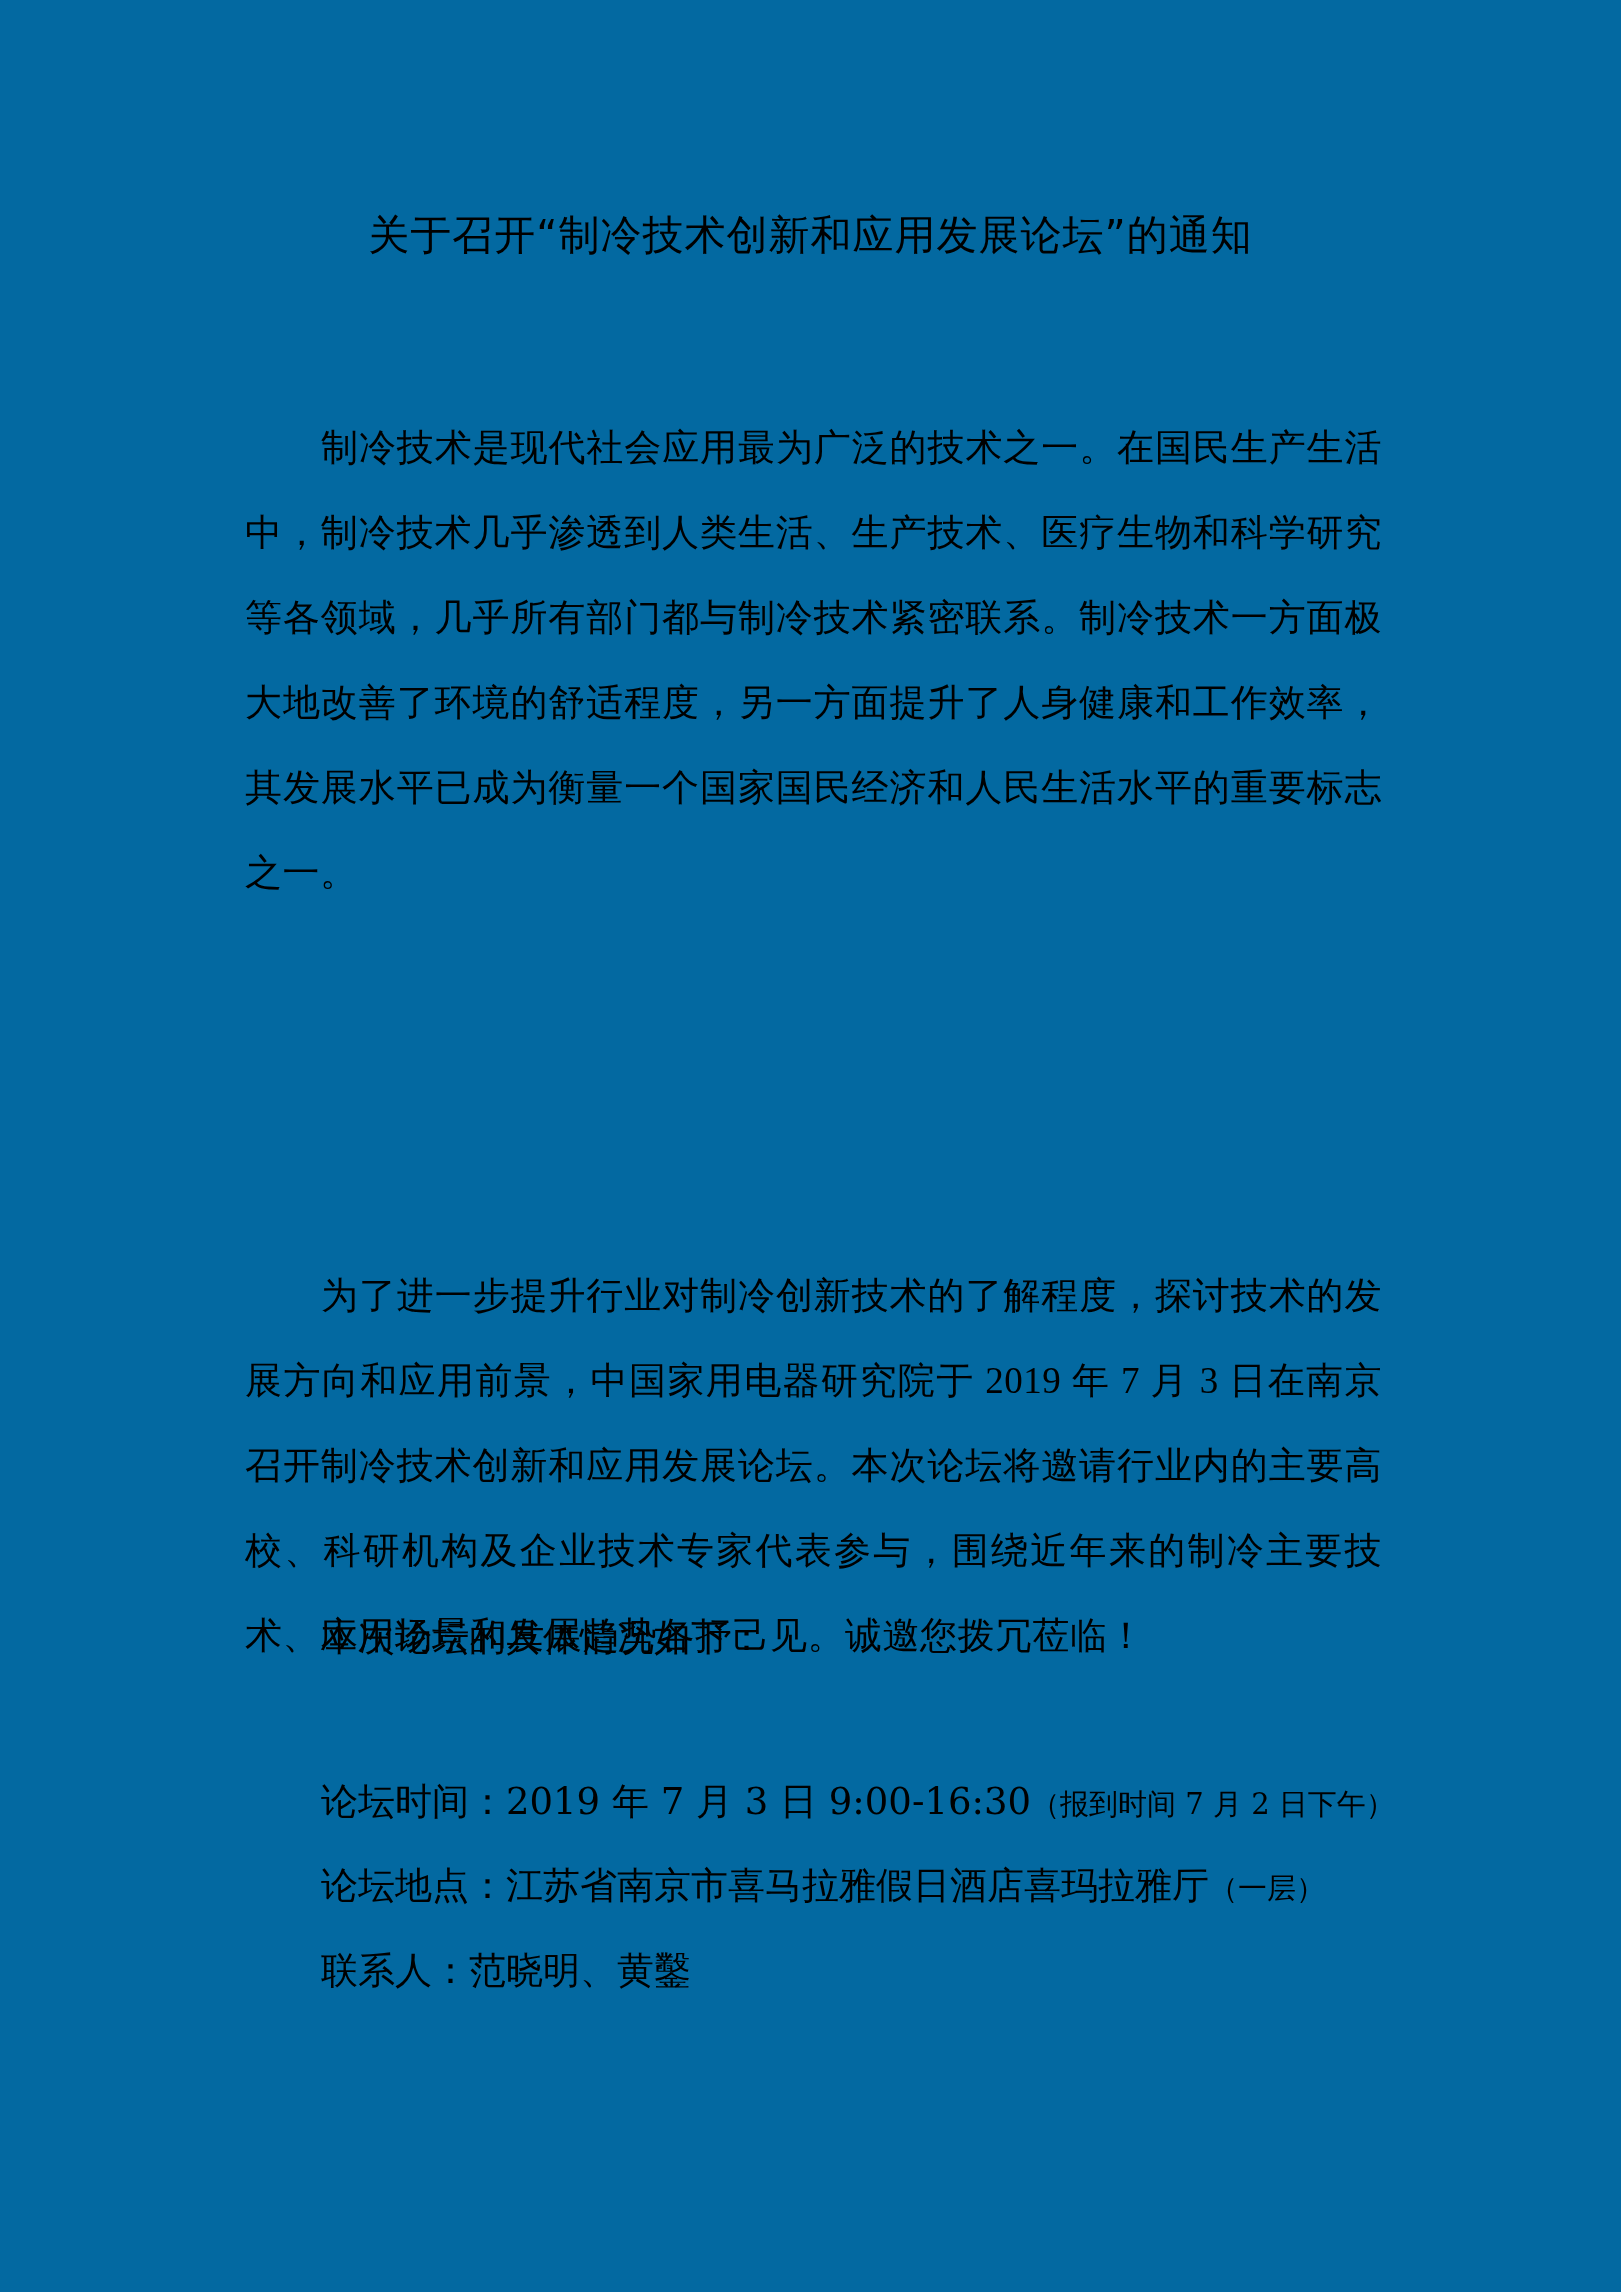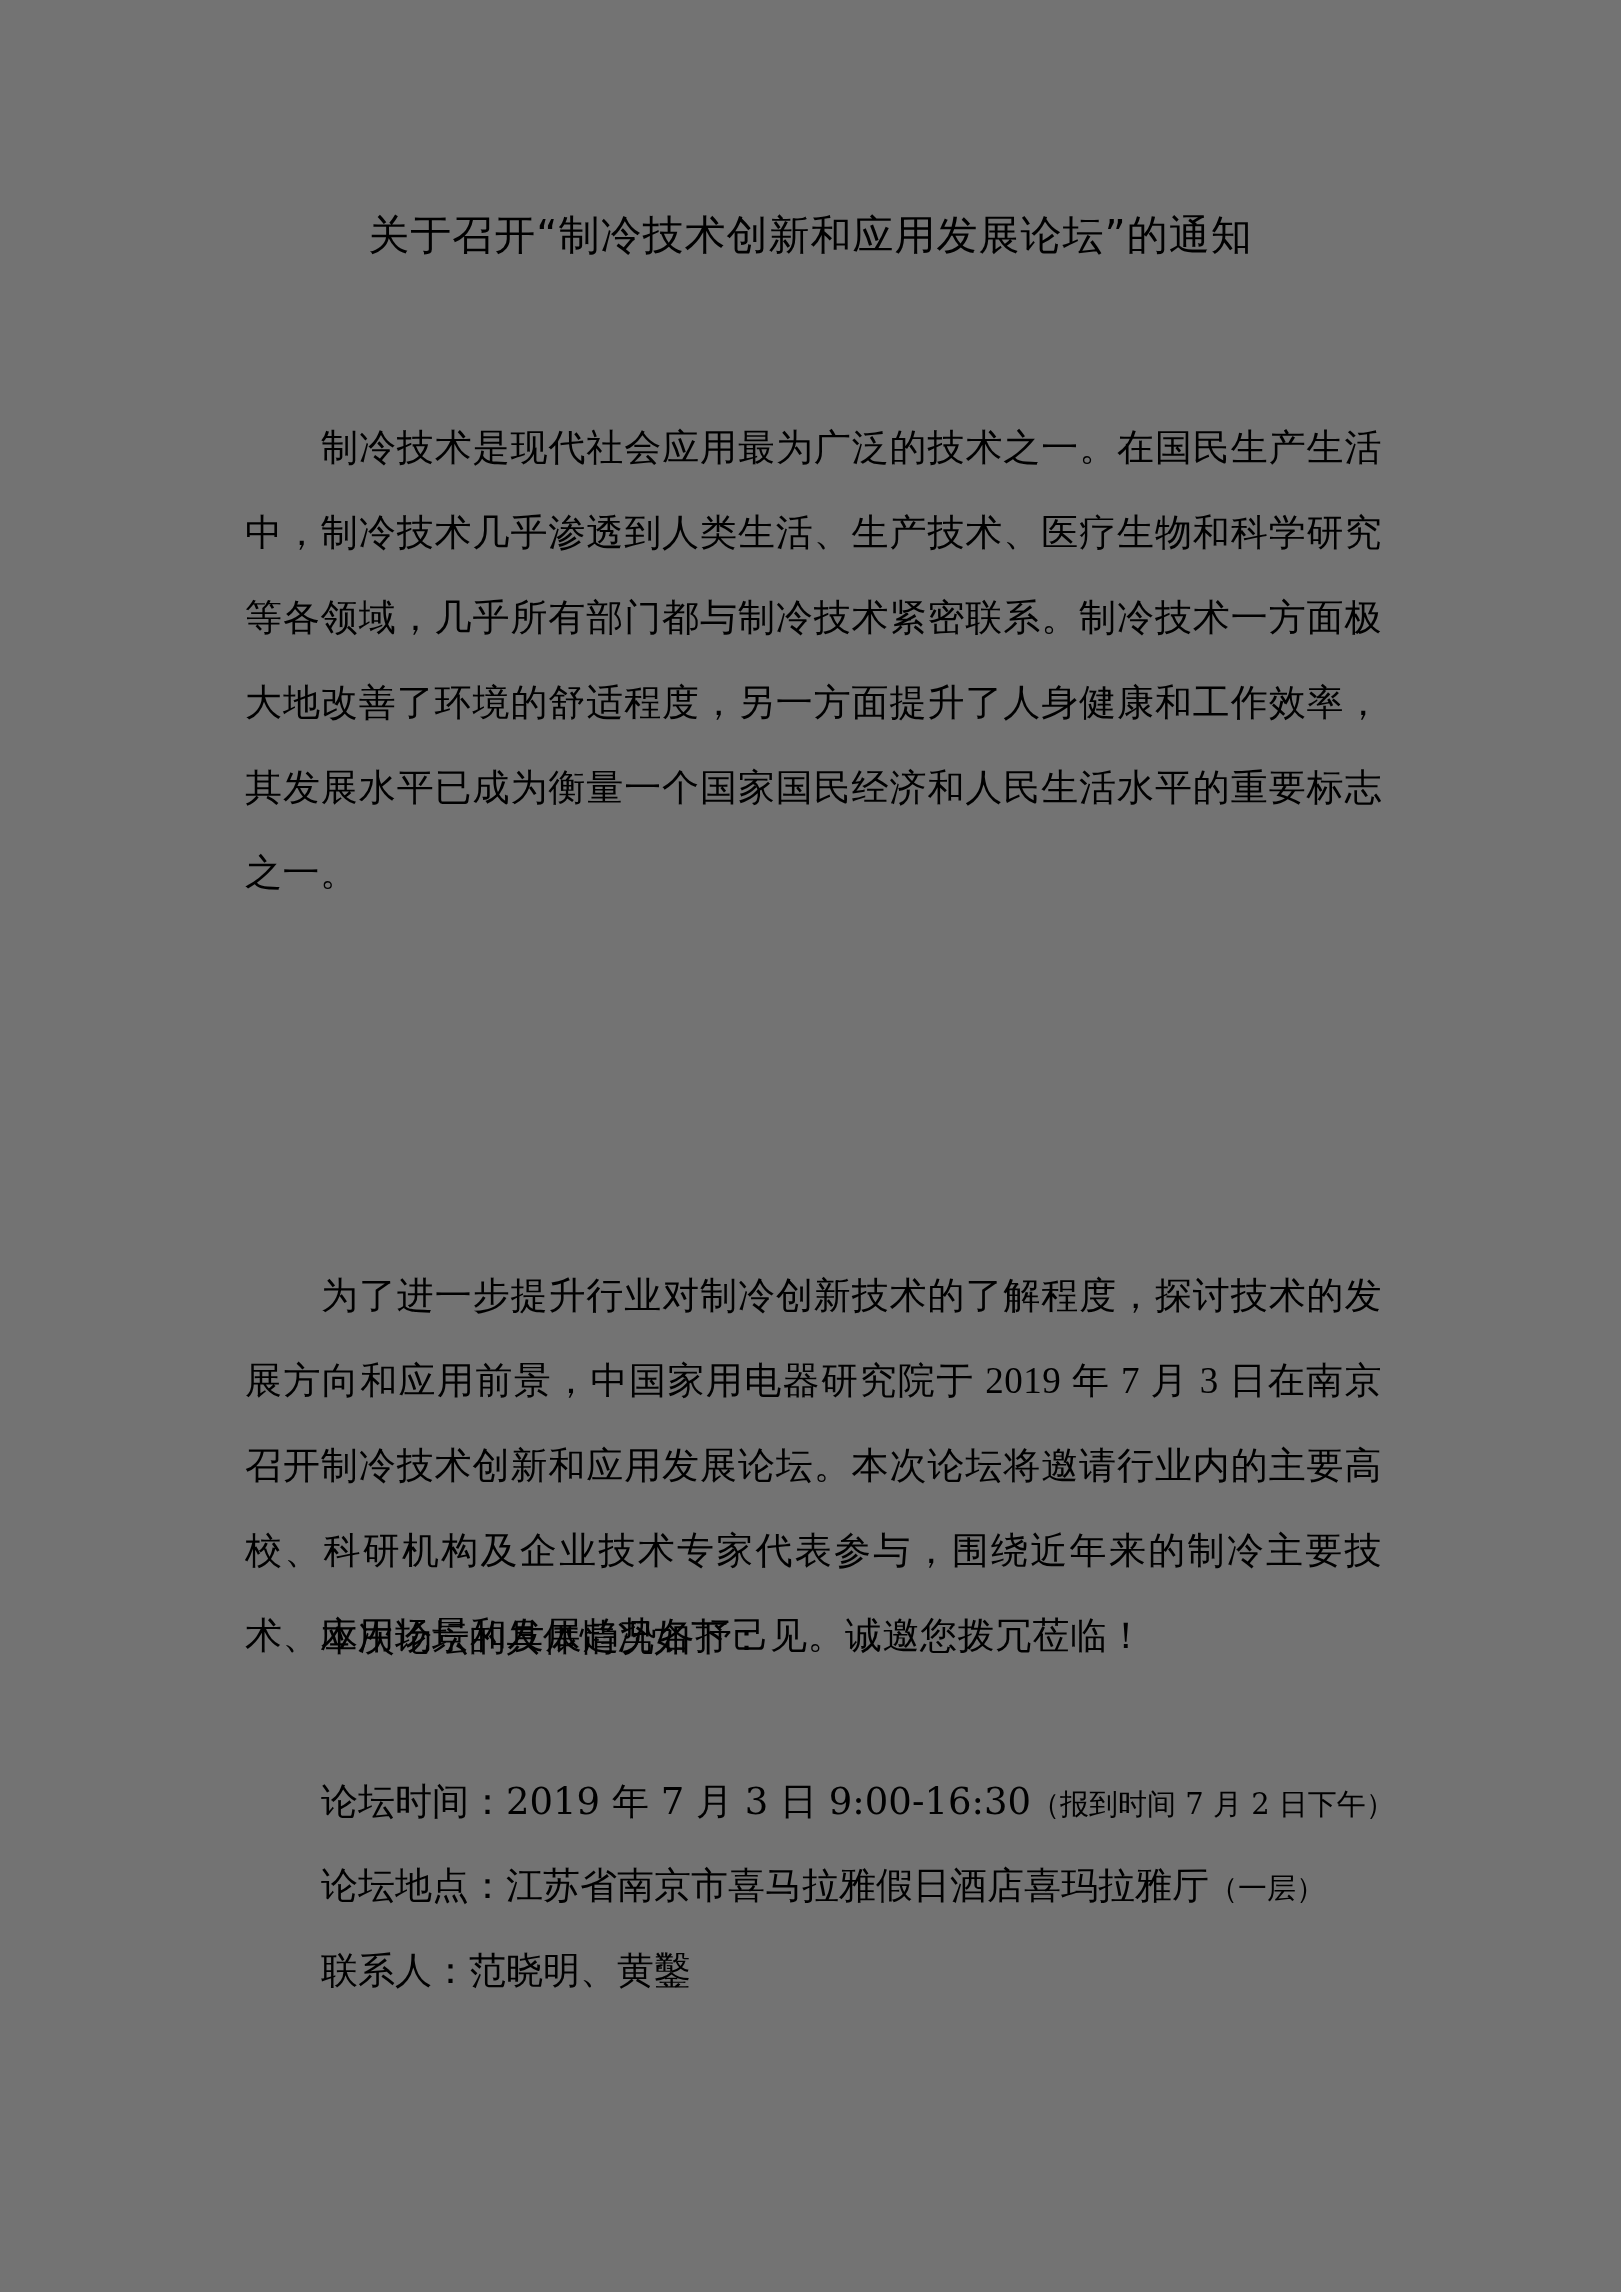--- a/index.html
+++ b/index.html
@@ -14,21 +14,21 @@
       overflow: hidden;
       color: #000000;
       font-family: "DejaVu Serif", "Liberation Serif", serif;
     }
     .page {
       position: absolute;
       left: 0;
       top: 0;
       width: 1621px;
       height: 2293px;
-      background: #737373;
+      background: #0369a1;
     }
     .title {
       position: absolute;
       left: 0;
       top: 206px;
       width: 1621px;
       text-align: center;
       font-family: "DejaVu Sans", "Liberation Sans", sans-serif;
       font-size: 41px;
       line-height: 59px;

